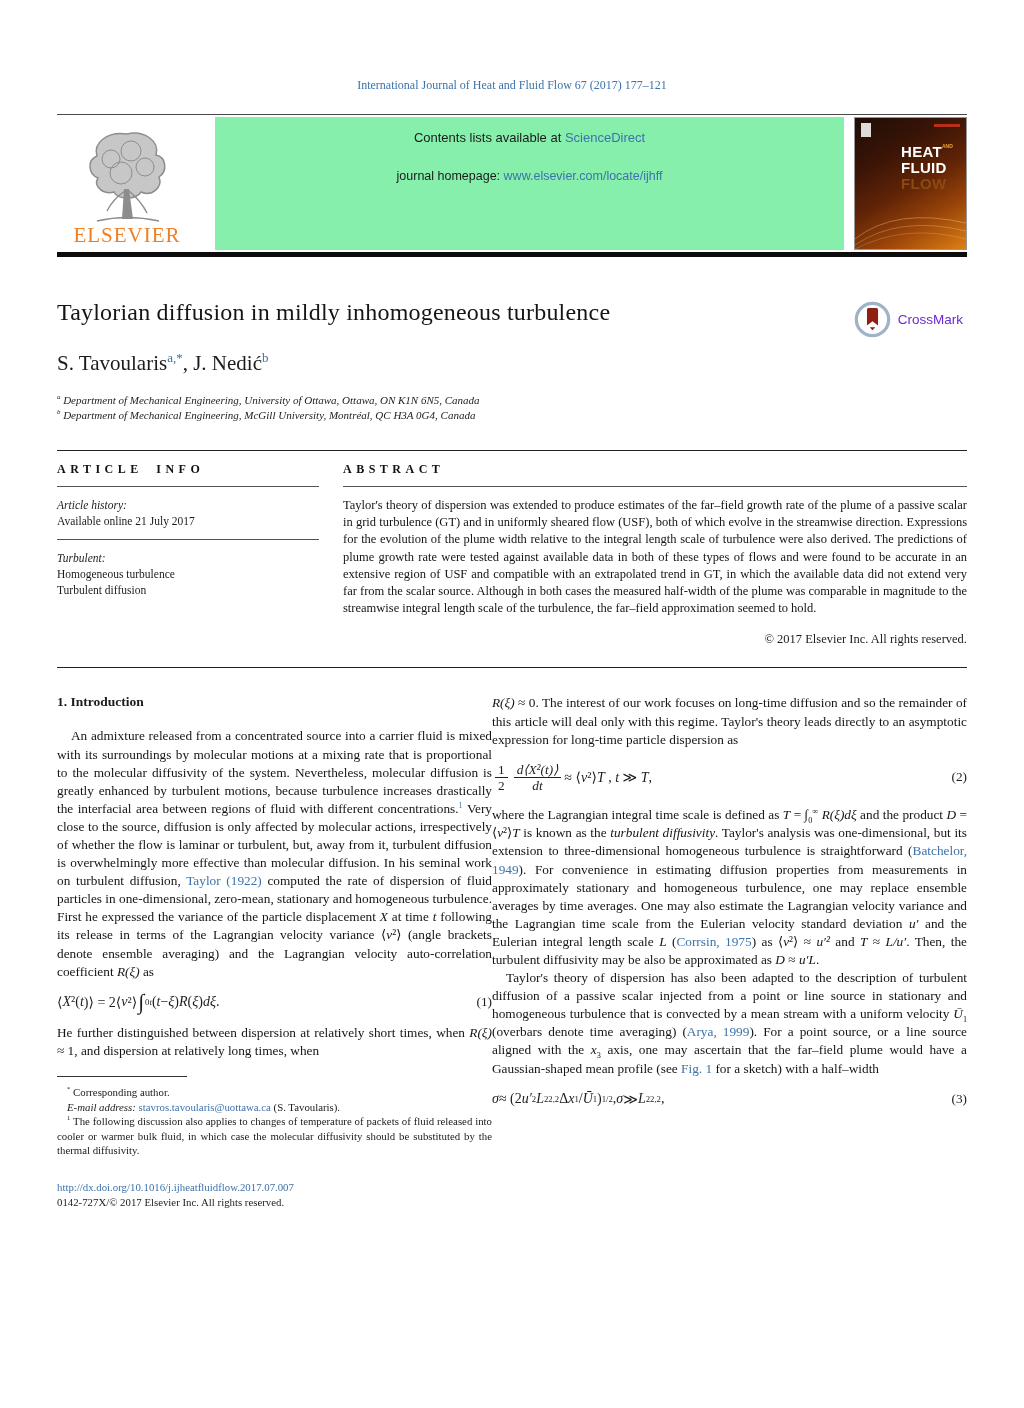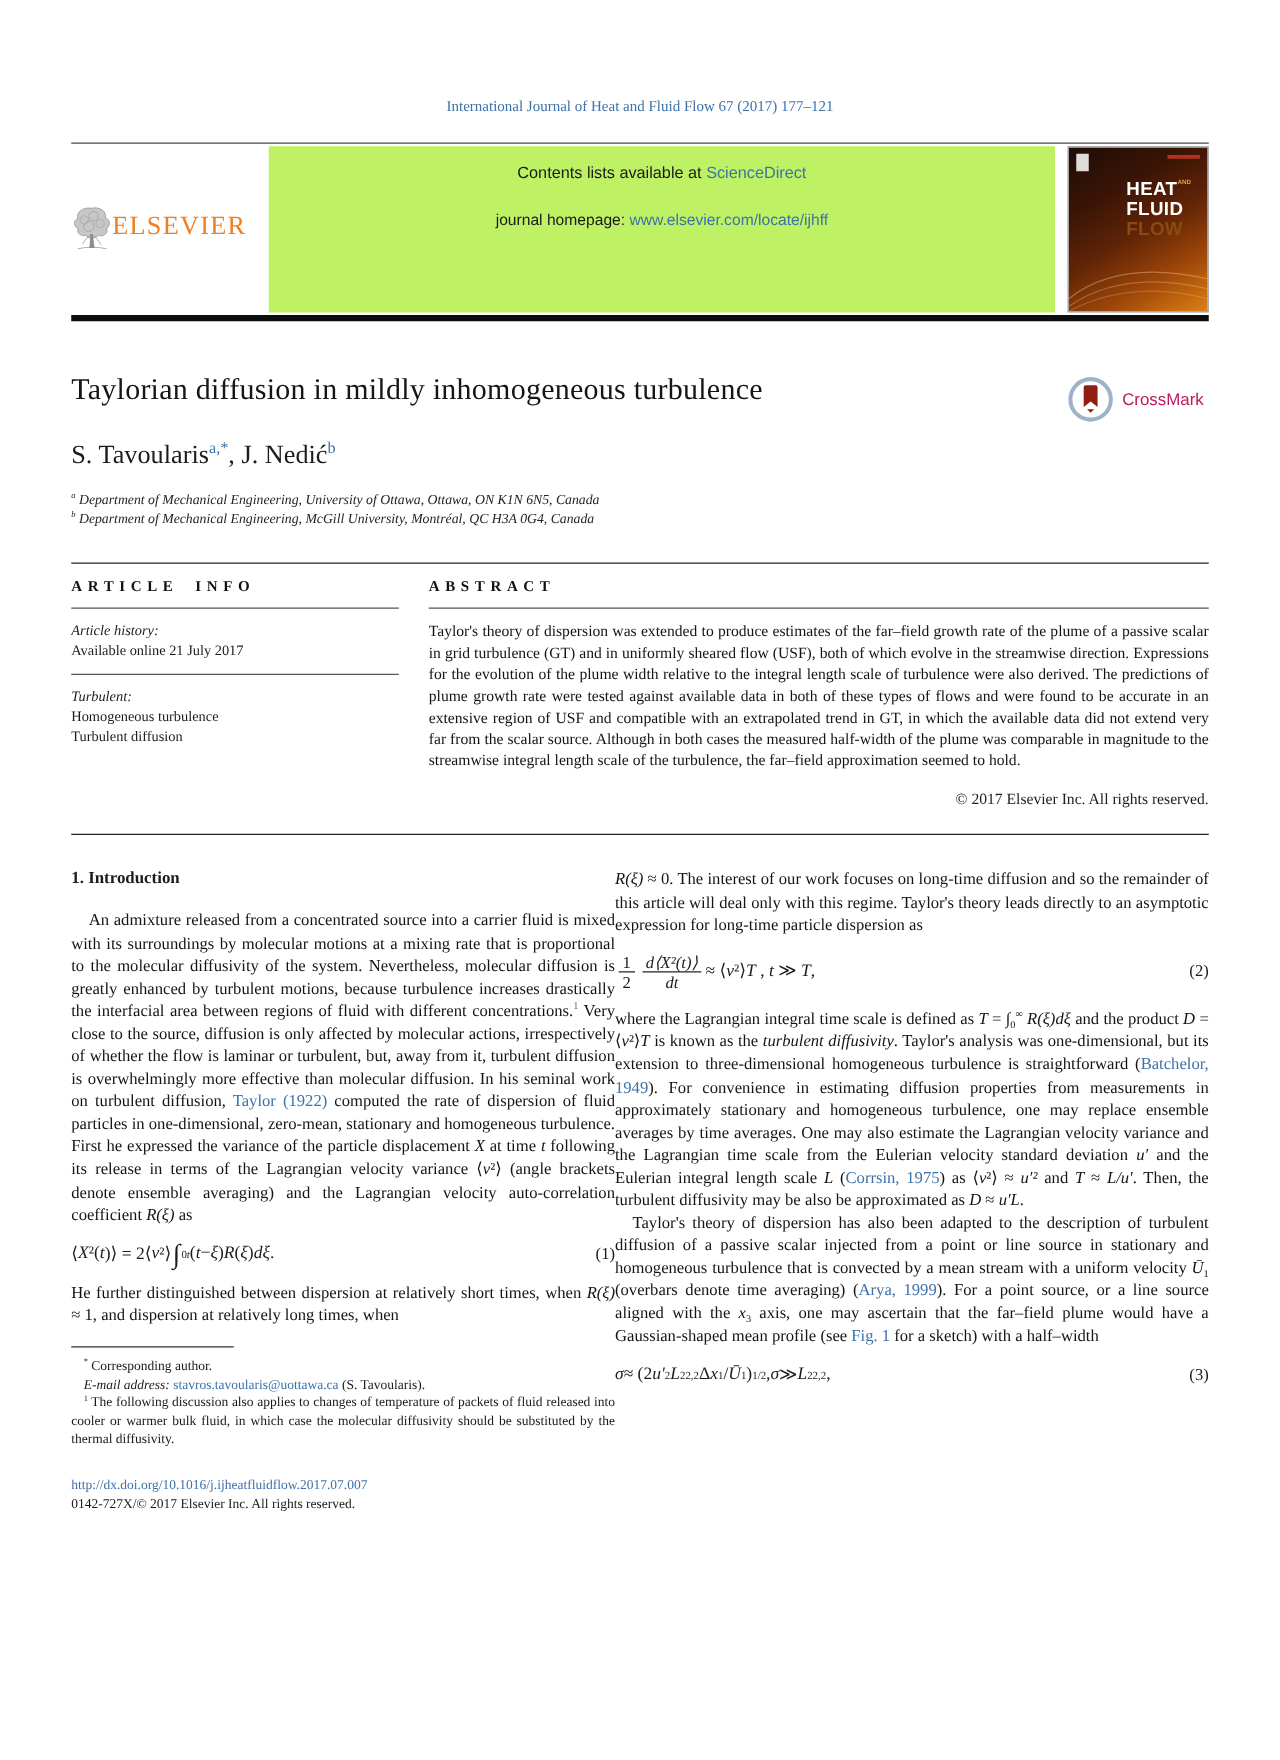--- a/index.html
+++ b/index.html
@@ -14,23 +14,23 @@
   .page{width:1024px;height:1408px;background:#fff;position:relative;overflow:hidden;
         font-family:var(--serif);color:var(--ink);}
   .content{width:910px;margin:0 auto;padding-top:78px;}
 
   
   .journal-ref{text-align:center;font-size:12px;color:var(--link);font-family:var(--serif);}
   .top-rule{border:none;border-top:1px solid #4a4a4a;margin-top:21px;}
 
   
   .header-row{display:flex;margin-top:2px;height:133px;}
-  .logo-box{width:140px;display:flex;align-items:center;justify-content:flex-end;padding-bottom:2px;}
+  .logo-box{width:140px;display:flex;flex-direction:column;align-items:center;justify-content:flex-end;padding-bottom:2px;}
   .elsevier-word{font-family:var(--serif);font-size:21px;color:var(--orange);letter-spacing:1px;margin-top:-4px;}
-  .band-box{flex:1;background:#bef264;margin-left:18px;text-align:center;padding-top:13px;}
+  .band-box{flex:1;background:#86efac;margin-left:18px;text-align:center;padding-top:13px;}
   .contents-line{font-family:var(--sans);font-size:13px;color:#1a1a1a;}
   .band-title{font-family:var(--serif);font-size:26px;color:#111;margin-top:20px;}
   .homepage-line{font-family:var(--sans);font-size:12.5px;color:#1a1a1a;margin-top:24px;}
   .blue{color:var(--link);}
   .cover-box{width:113px;margin-left:10px;border:1px solid #979797;position:relative;overflow:hidden;
              background:linear-gradient(150deg,#1e0d06 0%,#3a1406 28%,#612406 52%,#9a4409 74%,#c96d10 92%,#de8018 100%);}
   .cover-minilogo{position:absolute;top:5px;left:6px;width:10px;height:14px;background:rgba(255,255,255,.85);}
   .cover-minibar{position:absolute;top:6px;right:6px;width:26px;height:3px;background:#d0391e;opacity:.8;}
   .cover-title{position:absolute;top:26px;left:46px;line-height:1.02;font-family:var(--sans);font-weight:bold;}
   .cover-title .l1{font-size:15px;color:#fff;letter-spacing:.3px;}
@@ -38,21 +38,21 @@
   .cover-title .l2{font-size:15px;color:#fff;letter-spacing:.3px;}
   .cover-title .l3{font-size:15px;color:#8a4a12;letter-spacing:.3px;}
   .cover-waves{position:absolute;bottom:0;left:0;}
 
   .black-bar{height:5px;background:#0d0d0d;margin-top:2px;}
 
   
   .title-row{display:flex;justify-content:space-between;align-items:flex-start;margin-top:42px;}
   .article-title{font-size:24px;font-weight:normal;color:#151515;letter-spacing:.2px;}
   .crossmark{display:flex;align-items:center;gap:7px;margin-right:4px;margin-top:2px;cursor:pointer;}
-  .crossmark-label{font-family:var(--sans);font-size:13.5px;color:#be185d;}
+  .crossmark-label{font-family:var(--sans);font-size:13.5px;color:#6d28d9;}
 
   .authors{margin-top:13px;font-size:21px;}
   .affils{margin-top:17px;font-style:italic;font-size:11px;line-height:15px;color:#222;}
 
   
   .info-block{margin-top:27px;border-top:1.5px solid #222;border-bottom:1.5px solid #222;
               display:flex;padding:11px 0 20px;}
   .info-left{width:262px;flex:none;}
   .info-right{flex:1;margin-left:24px;}
   .block-heading{font-size:12px;font-weight:bold;letter-spacing:4.5px;word-spacing:6px;

